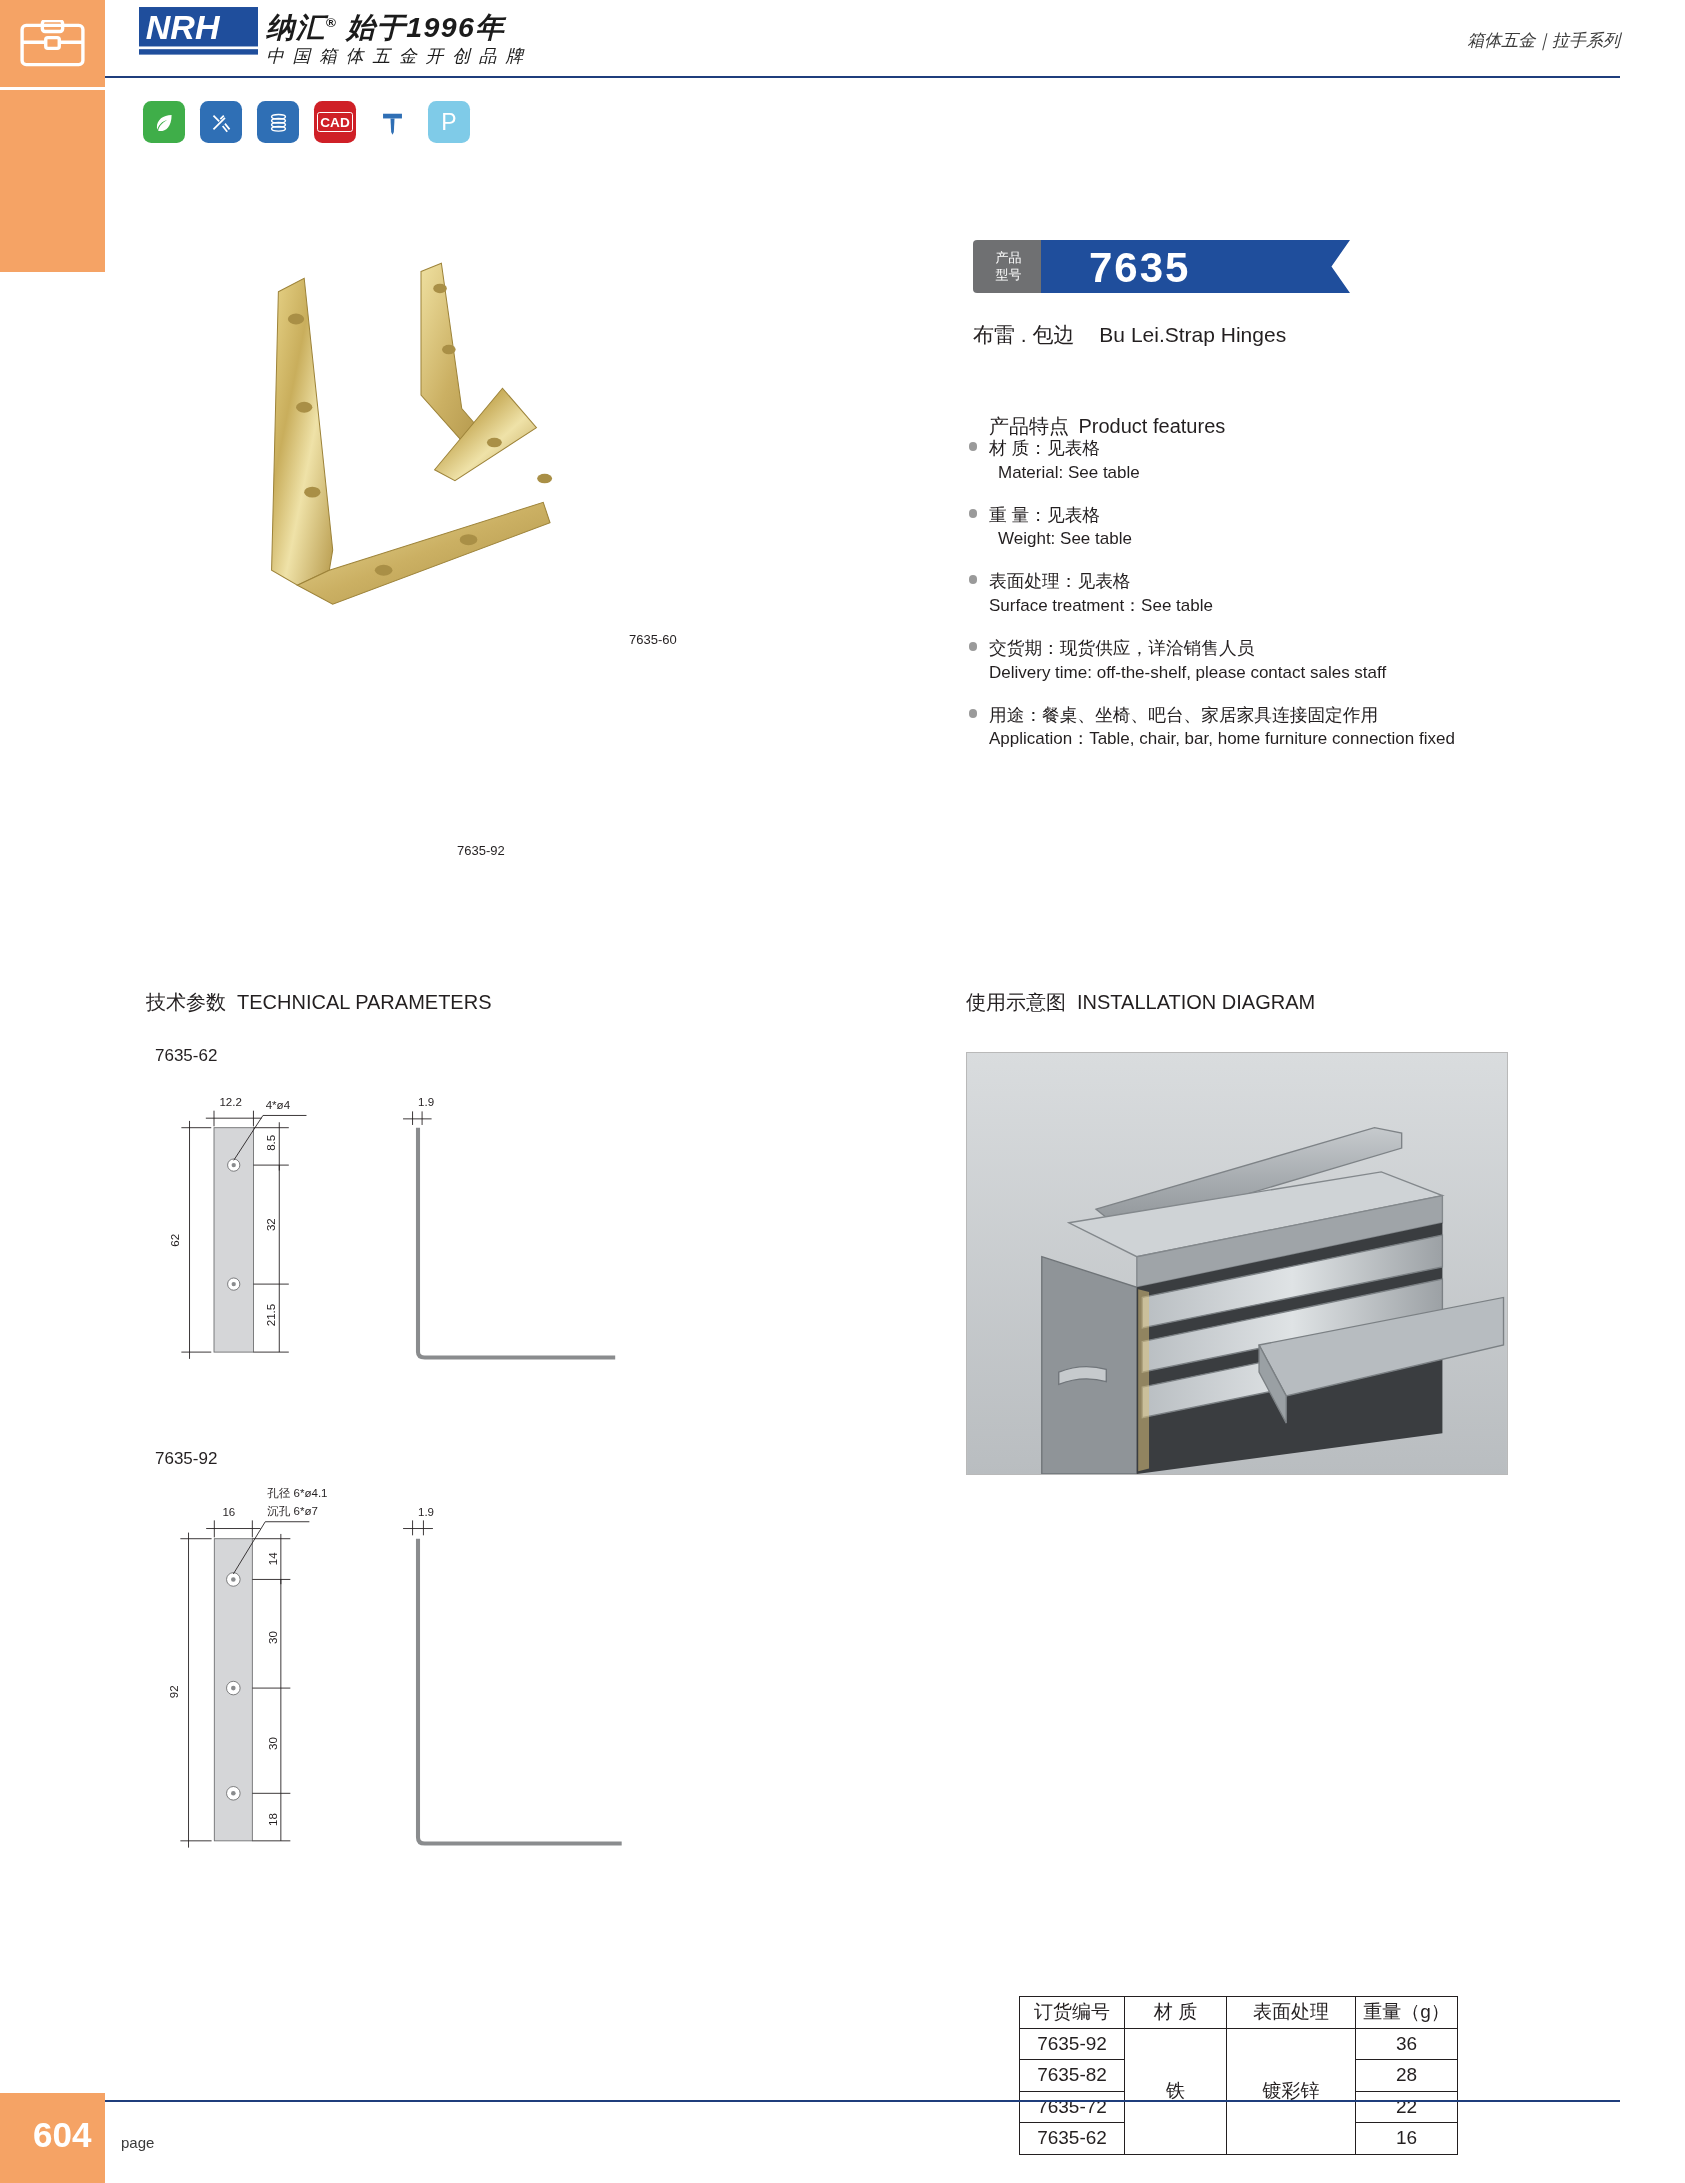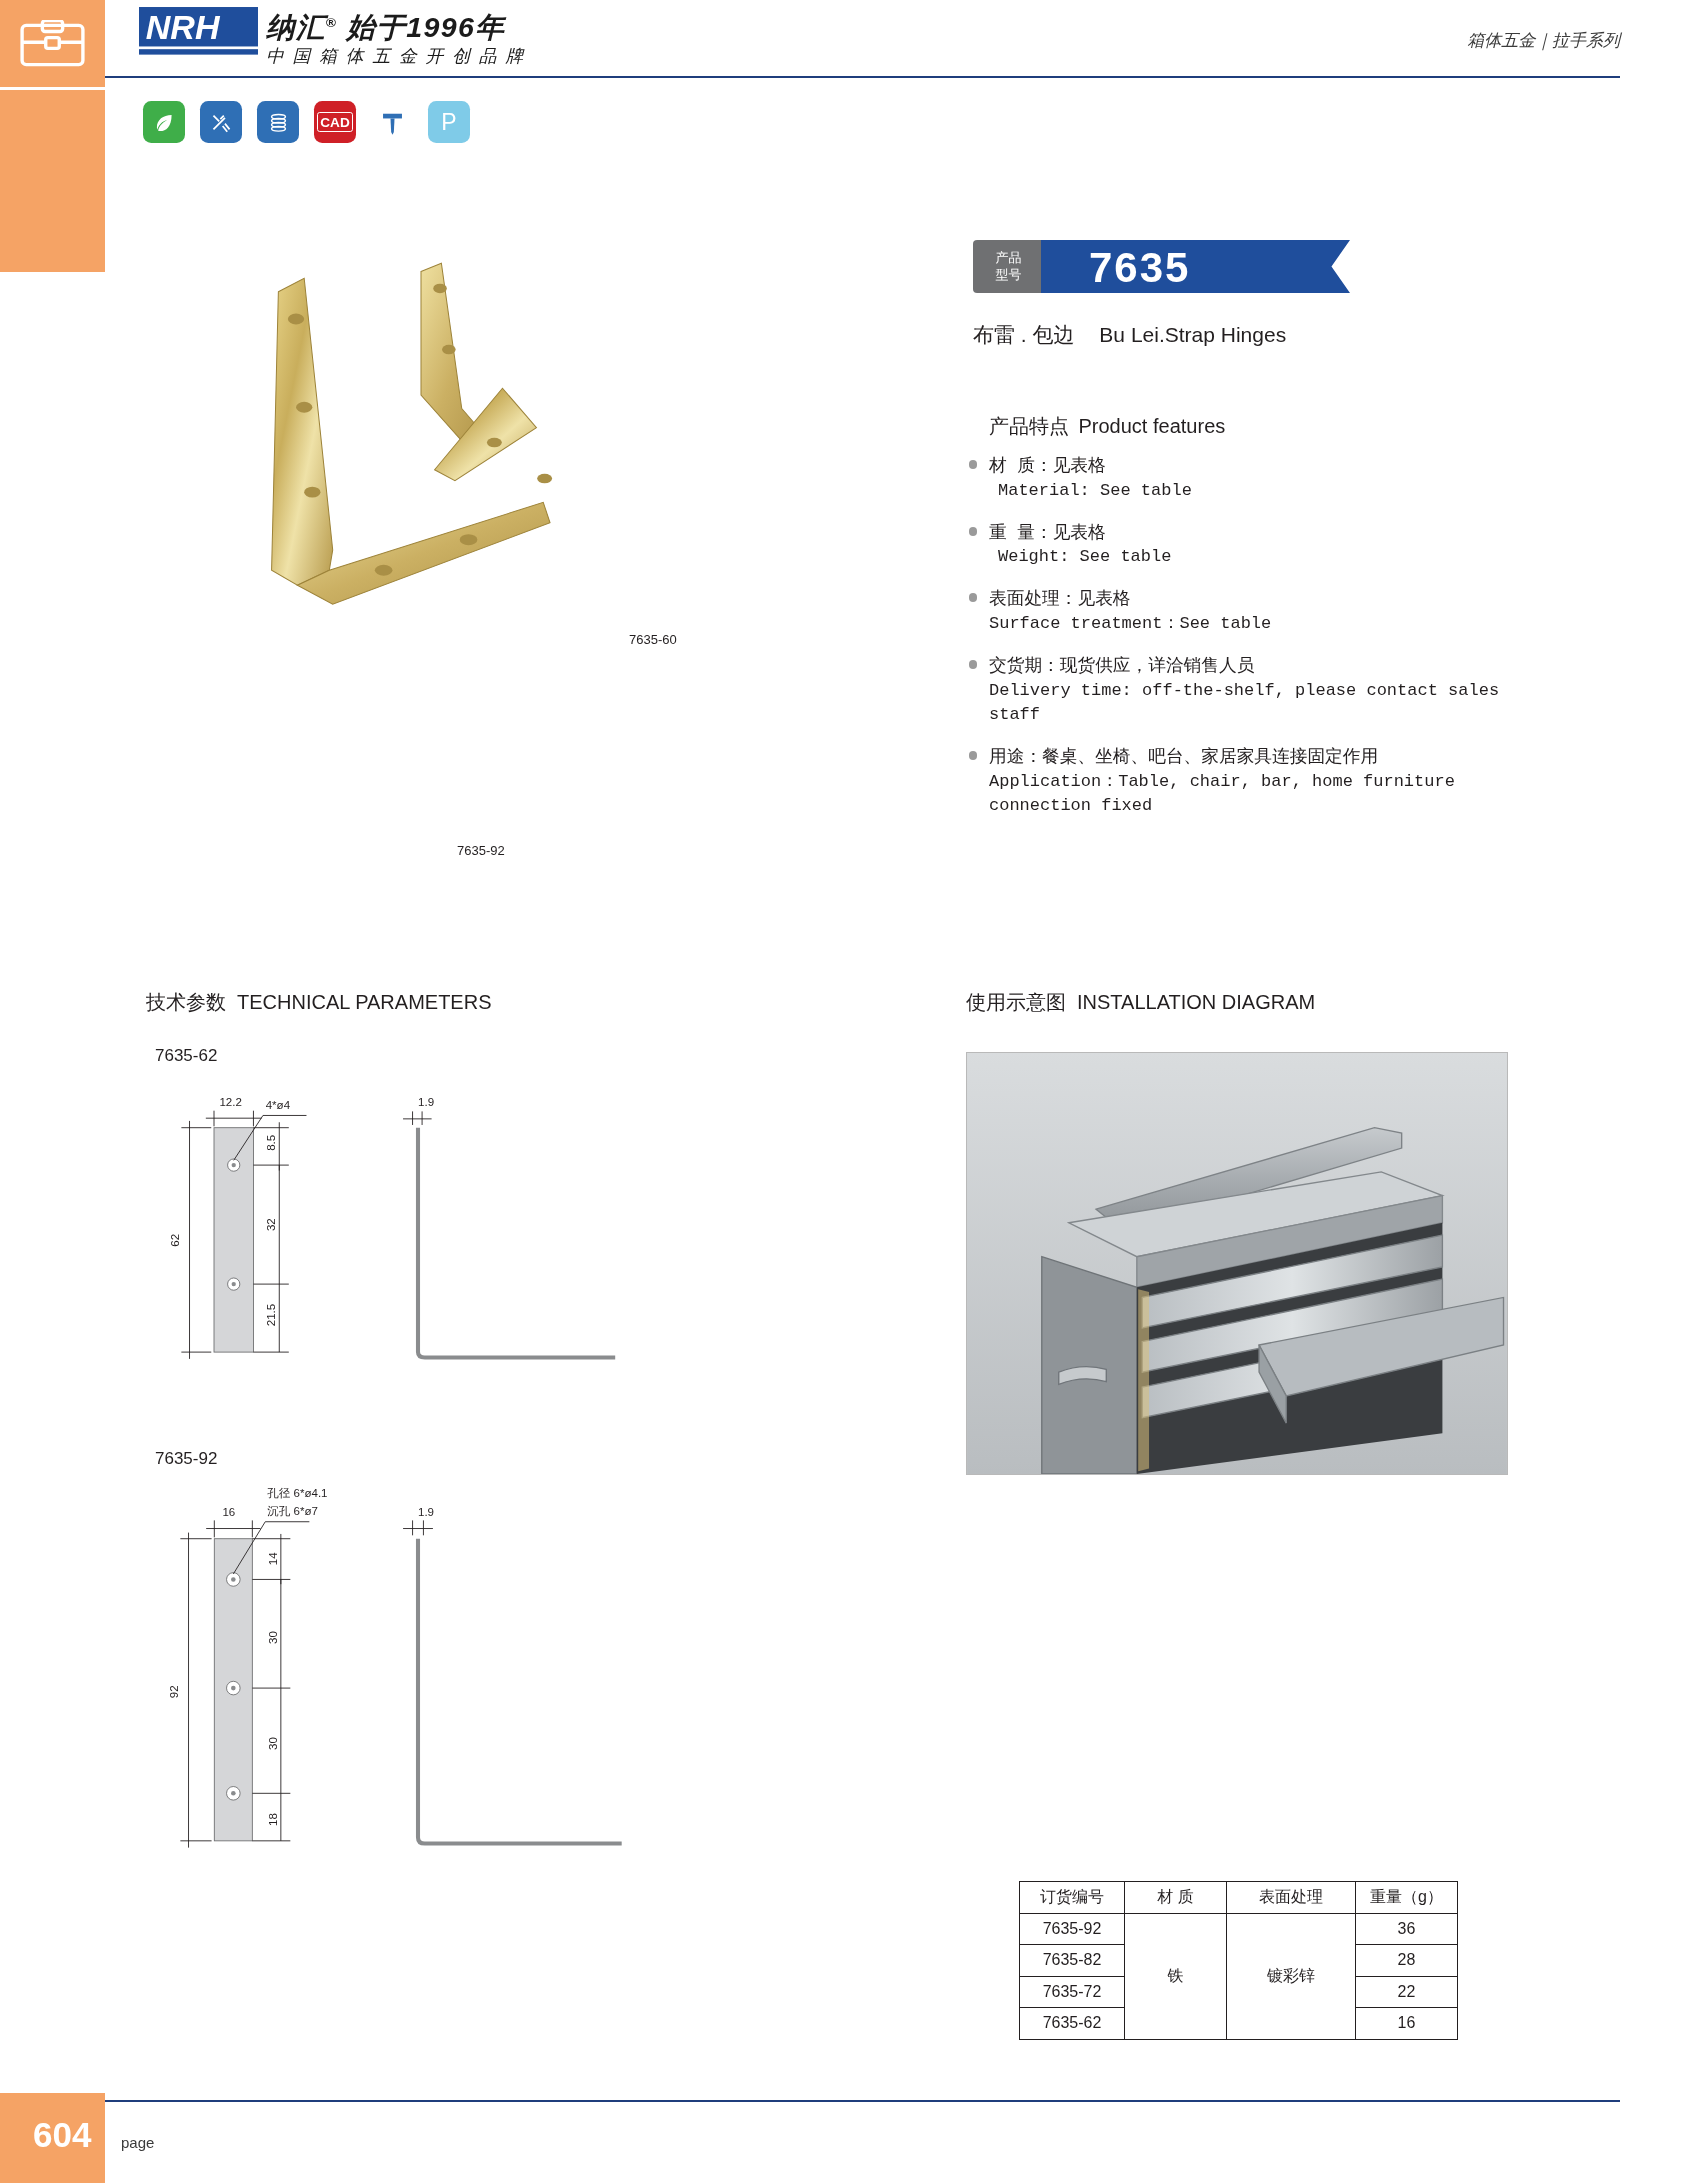--- a/index.html
+++ b/index.html
@@ -49,40 +49,40 @@
   .badge-blue{position:absolute;left:68px;top:0;width:309px;height:53px;background:#1f4e9c;
       clip-path:polygon(0 0,100% 0,94% 50%,100% 100%,0 100%);}
   .badge-blue .num{position:absolute;left:48px;top:4.1px;color:#fff;font-size:42px;font-weight:bold;letter-spacing:2px;}
 
   .prod-name{position:absolute;left:973px;top:321px;font-size:21px;color:#231f20;white-space:nowrap;}
   .prod-name .en{margin-left:19px;}
 
   .feat-title{position:absolute;left:989px;top:413px;font-size:20px;white-space:nowrap;}
   .feat-title .en{margin-left:9.5px;}
 
-  .feat-list{position:absolute;left:989px;top:454px;width:544px;font-family:Liberation Mono, monospace;}
+  .feat-list{position:absolute;left:989px;top:436px;width:544px;}
   .feat{position:relative;margin-bottom:17.7px;}
   .feat .dot{position:absolute;left:-20.4px;top:6.1px;width:8.8px;height:8.8px;border-radius:50%;background:#9a9a9a;}
   .feat .cn{font-size:17.7px;line-height:24.5px;color:#231f20;}
   .feat .en{font-size:17px;line-height:24.5px;color:#231f20;margin-left:9px;}
   .feat .en.noindent{margin-left:0;}
 
   
   .sec-title{position:absolute;font-size:20px;white-space:nowrap;}
   .sec-title .en{margin-left:11px;}
 
   
   .dwg-label{position:absolute;font-size:17px;color:#231f20;}
   svg{display:block;}
 
   
   .photo{position:absolute;left:966px;top:1052px;width:540px;height:421px;border:1.4px solid #b9b9b9;overflow:hidden;background:#cfd2d4;}
 
   
-  table.spec{position:absolute;left:1019px;top:1881px;border-collapse:collapse;font-size:16px;}
+  table.spec{position:absolute;left:1019px;top:1996px;border-collapse:collapse;font-size:19px;}
   table.spec th,table.spec td{border:1px solid #231f20;text-align:center;color:#231f20;font-weight:normal;}
   table.spec th{height:28.5px;}
   table.spec td{height:28.5px;}
   .c1{width:102px;}
   .c2{width:99px;}
   .c3{width:126px;}
   .c4{width:99px;}
 
   
   .footer-rule{position:absolute;left:105px;top:2100px;width:1515px;height:2px;background:#1f3e7c;}

